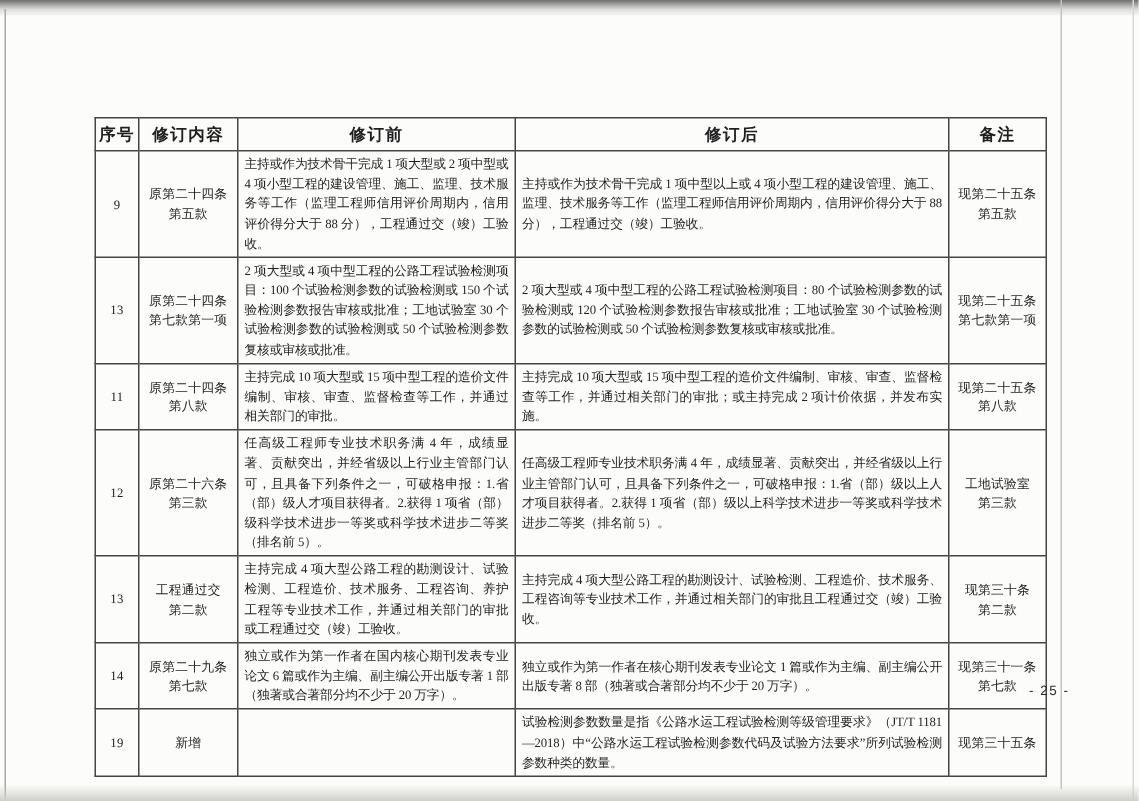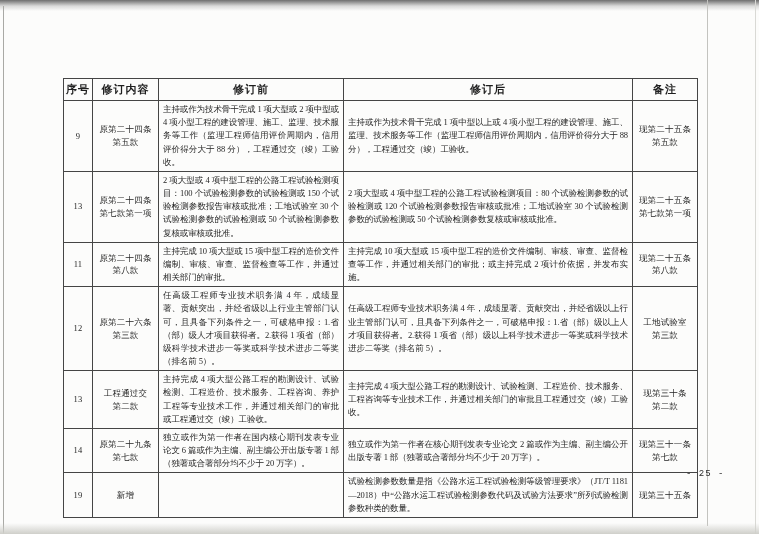--- a/index.html
+++ b/index.html
@@ -51,23 +51,23 @@
   td.c-text{
     text-align:justify;font-size:8.5px;line-height:1.55;
     letter-spacing:-0.1px;
     margin-top:44px;
   }
   tr.hdr{height:22px;}
   tr.r0{height:60px;} tr.r1{height:53px;} tr.r2{height:42px;}
   tr.r3{height:65px;} tr.r4{height:57px;} tr.r5{height:43px;}
   tr.r6{height:33px;}
   .page-number{
-    position:absolute;left:686px;top:469px;
+    position:absolute;left:686px;top:455px;
     font-size:9px;color:#2a2a2a;letter-spacing:1px;
-    font-family:Liberation Mono, monospace;
+    font-family:Liberation Sans, sans-serif;
   }
 </style>
 </head>
 <body>
 
 <div class="page">
   <div class="scan-top-shadow"></div>
   <div class="scan-left-edge"></div>
   <div class="scan-right-edge"></div>
   <div class="scan-far-right-edge"></div>
@@ -132,21 +132,21 @@
       <td class="c-text">主持完成 4 项大型公路工程的勘测设计、试验检测、工程造价、技术服务、工程咨询、养护工程等专业技术工作，并通过相关部门的审批或工程通过交（竣）工验收。</td>
       <td class="c-text">主持完成 4 项大型公路工程的勘测设计、试验检测、工程造价、技术服务、工程咨询等专业技术工作，并通过相关部门的审批且工程通过交（竣）工验收。</td>
       <td class="c-center">现第三十条
 第二款</td>
     </tr>
     <tr class="r5">
       <td class="c-center">14</td>
       <td class="c-center">原第二十九条
 第七款</td>
       <td class="c-text">独立或作为第一作者在国内核心期刊发表专业论文 6 篇或作为主编、副主编公开出版专著 1 部（独著或合著部分均不少于 20 万字）。</td>
-      <td class="c-text">独立或作为第一作者在核心期刊发表专业论文 2 篇或作为主编、副主编公开出版专著 1 部（独著或合著部分均不少于 20 万字）。</td>
+      <td class="c-text">独立或作为第一作者在核心期刊发表专业论文 1 篇或作为主编、副主编公开出版专著 8 部（独著或合著部分均不少于 20 万字）。</td>
       <td class="c-center">现第三十一条
 第七款</td>
     </tr>
     <tr class="r6">
       <td class="c-center">19</td>
       <td class="c-center">新增</td>
       <td class="c-text"></td>
       <td class="c-text">试验检测参数数量是指《公路水运工程试验检测等级管理要求》（JT/T 1181—2018）中“公路水运工程试验检测参数代码及试验方法要求”所列试验检测参数种类的数量。</td>
       <td class="c-center">现第三十五条</td>
     </tr>

